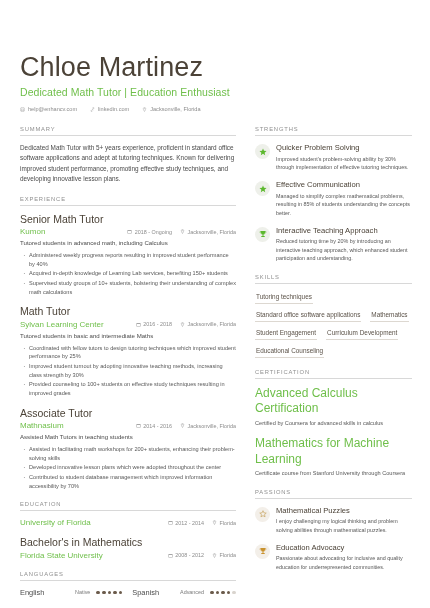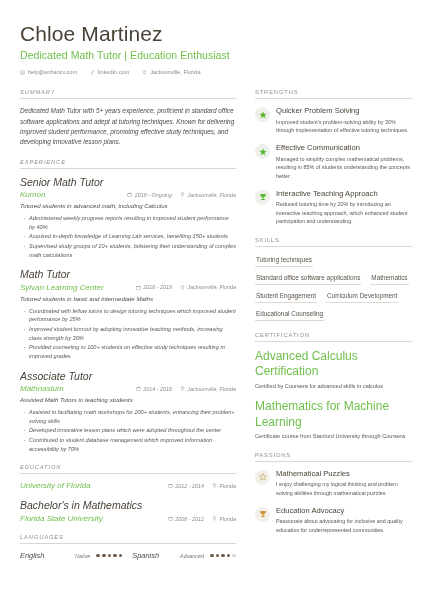--- a/index.html
+++ b/index.html
@@ -8,33 +8,33 @@
     background: #ffffff;
     font-family: "Liberation Sans", sans-serif;
     color: #3f3f3f;
     overflow: hidden;
   }
   .page { width: 430px; height: 608px; padding: 22px 18px 0 20px; position: relative; }
 
   
   .header { margin-bottom: 14px; }
   .name {
-    font-size: 21px; font-weight: 400; color: #4b4237;
-    letter-spacing: 0.1px; line-height: 1.15;
+    font-size: 27px; font-weight: 400; color: #4b4237;
+    letter-spacing: 0.1px; line-height: 1.15; margin-top: 30px;
   }
   .headline {
     font-size: 10.5px; color: #6fbf4a; margin-top: 3px; letter-spacing: 0.05px;
   }
   .contact-row { display: flex; align-items: center; gap: 13px; margin-top: 8px; }
   .contact-item { display: flex; align-items: center; gap: 3px; font-size: 5.6px; color: #8c8c8c; }
   .contact-item svg { display: block; }
 
   
   .cols { display: flex; gap: 19px; }
-  .col-left { width: 216px; flex: 0 0 216px; font-style: italic; }
+  .col-left { width: 216px; flex: 0 0 216px; }
   .col-right { width: 157px; flex: 0 0 157px; }
 
   
   .sec { margin-bottom: 11px; }
   .sec-title {
     font-size: 5.8px; letter-spacing: 0.85px; color: #8f8f8f;
     text-transform: uppercase; padding-bottom: 3px;
     border-bottom: 1px solid #d8d8d8; margin-bottom: 7px;
   }
 

